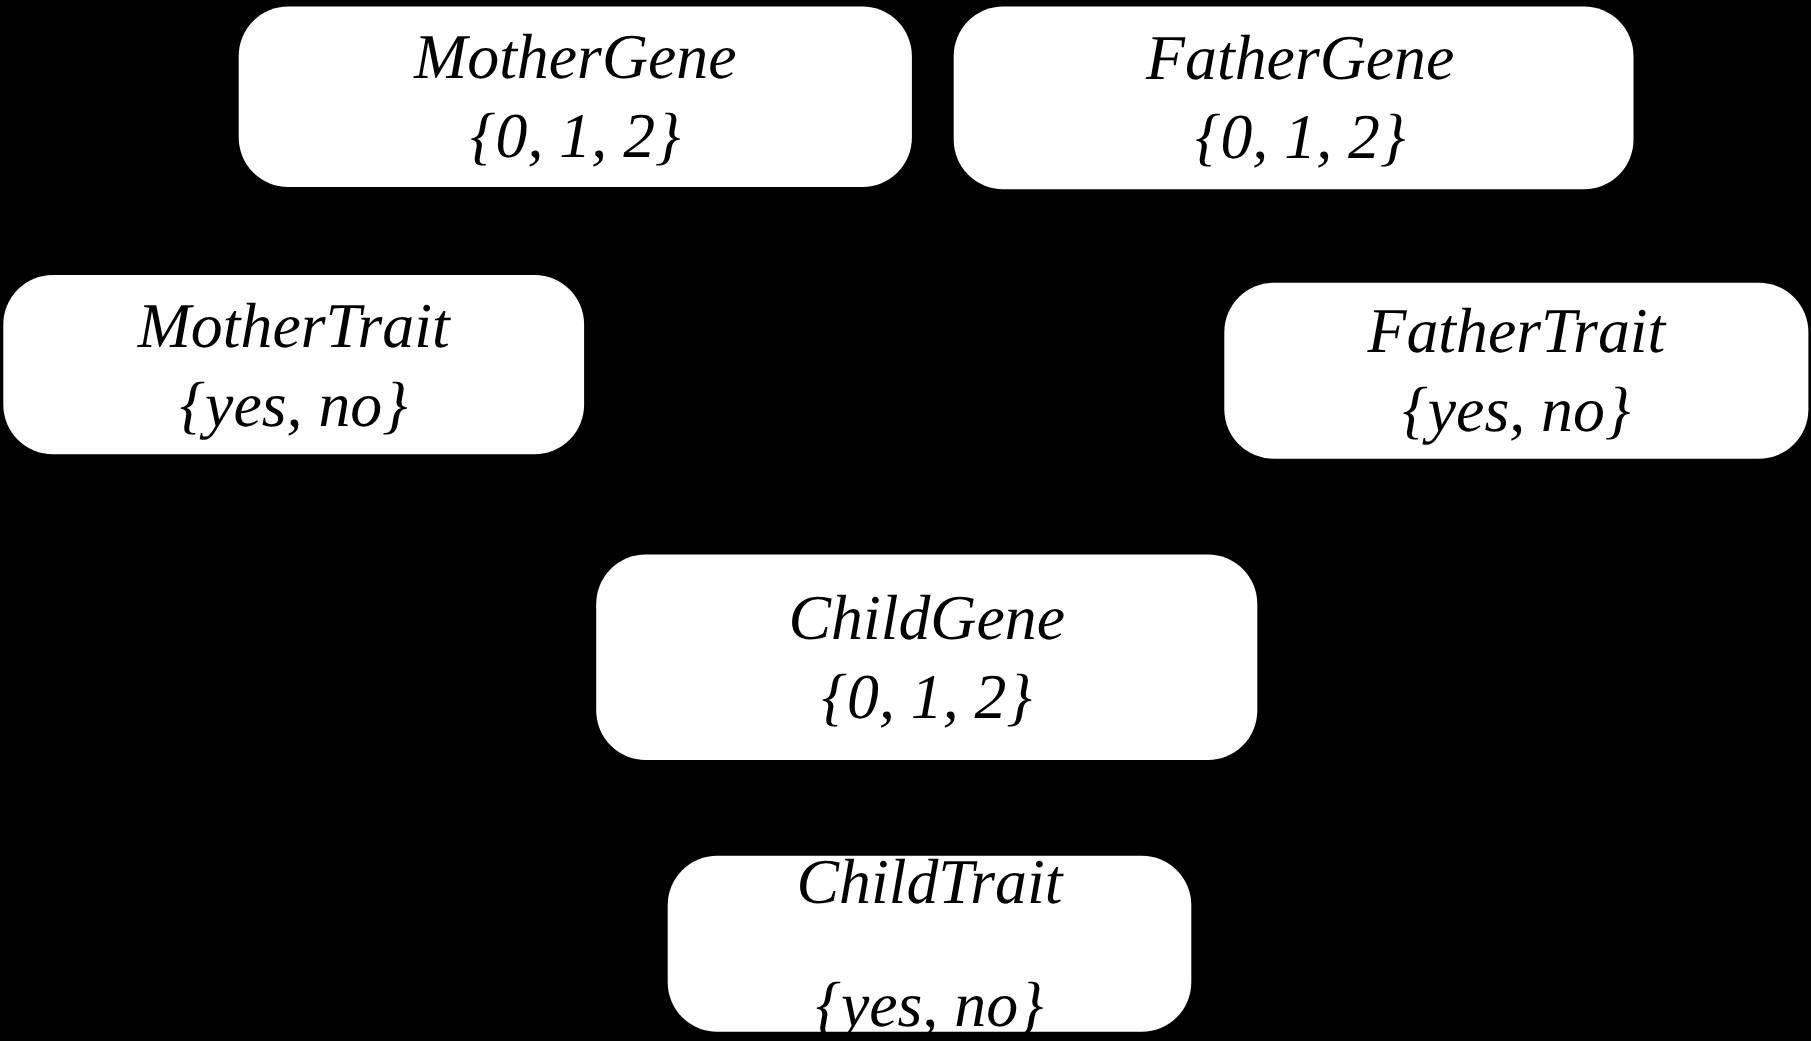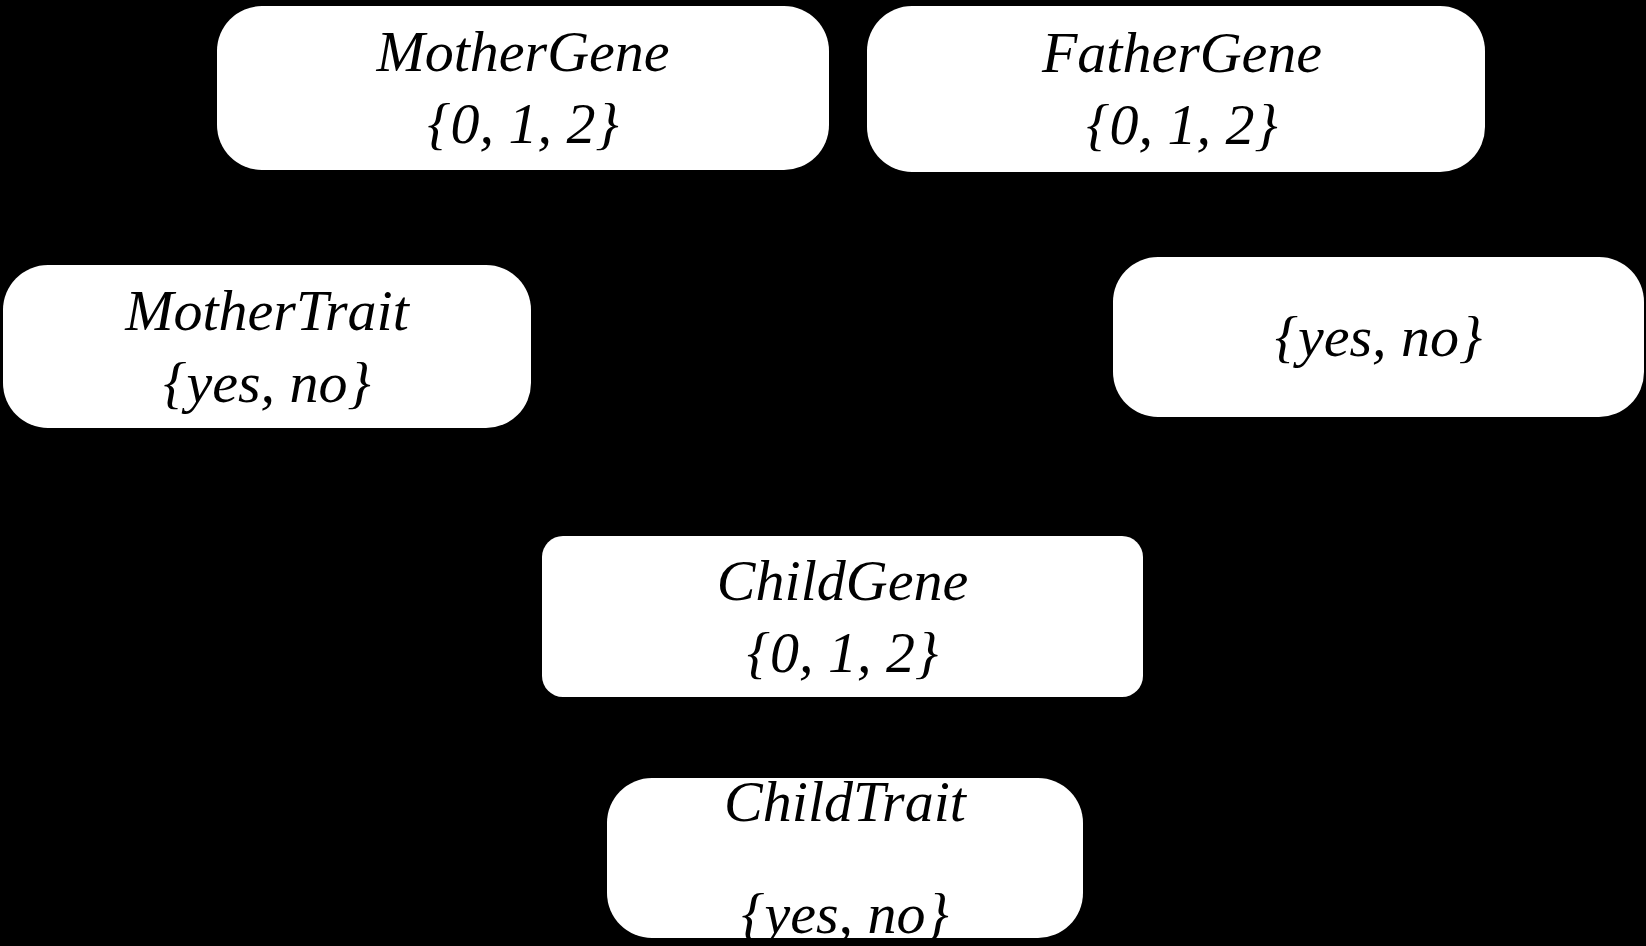--- a/index.html
+++ b/index.html
@@ -27,23 +27,23 @@
   .node-title, .node-domain {
     font-style: italic;
     color: #000000;
     font-size: 58px;
     line-height: 72px;
     white-space: nowrap;
   }
   
   #node-mother-gene  { left: 217px;  top: 6px;   width: 612px; height: 164px; }
   #node-father-gene  { left: 867px;  top: 6px;   width: 606px; height: 166px; padding-left: 12px; }
-  #node-mother-trait { left: 3px;    top: 265px; width: 528px; height: 163px; }
+  #node-mother-trait { left: 3px;    top: 250px; width: 528px; height: 163px; }
   #node-father-trait { left: 1113px; top: 257px; width: 531px; height: 160px; }
-  #node-child-gene   { left: 542px;  top: 536px; width: 601px; height: 161px; border-radius: 21px; }
+  #node-child-gene   { left: 542px;  top: 504px; width: 601px; height: 187px; }
   #node-child-trait  { left: 607px;  top: 778px; width: 476px; height: 160px; gap: 40px; }
 </style>
 </head>
 <body>
 
 <div class="stage">
 
   <div class="node" id="node-mother-gene">
     <span class="node-title">MotherGene</span>
     <span class="node-domain">{0, 1, 2}</span>
@@ -53,20 +53,21 @@
     <span class="node-title">FatherGene</span>
     <span class="node-domain">{0, 1, 2}</span>
   </div>
 
   <div class="node" id="node-mother-trait">
     <span class="node-title">MotherTrait</span>
     <span class="node-domain">{yes, no}</span>
   </div>
 
   <div class="node" id="node-father-trait">
+    <span class="node-title">FatherTrait</span>
     <span class="node-domain">{yes, no}</span>
   </div>
 
   <div class="node" id="node-child-gene">
     <span class="node-title">ChildGene</span>
     <span class="node-domain">{0, 1, 2}</span>
   </div>
 
   <div class="node" id="node-child-trait">
     <span class="node-title">ChildTrait</span>

